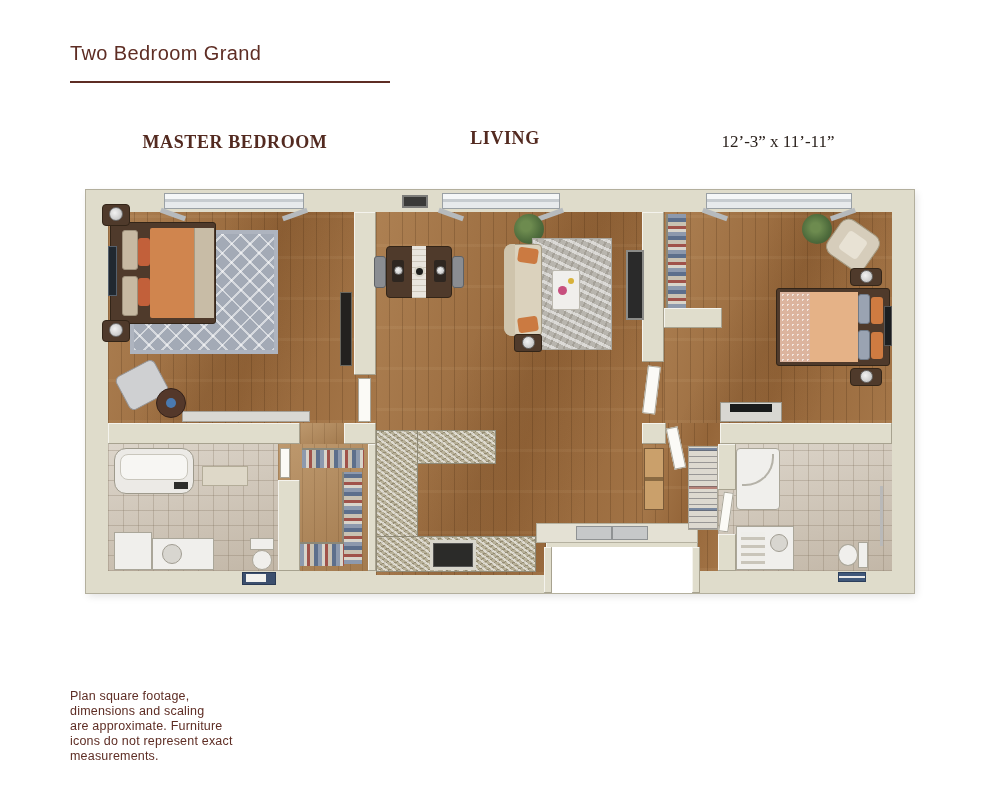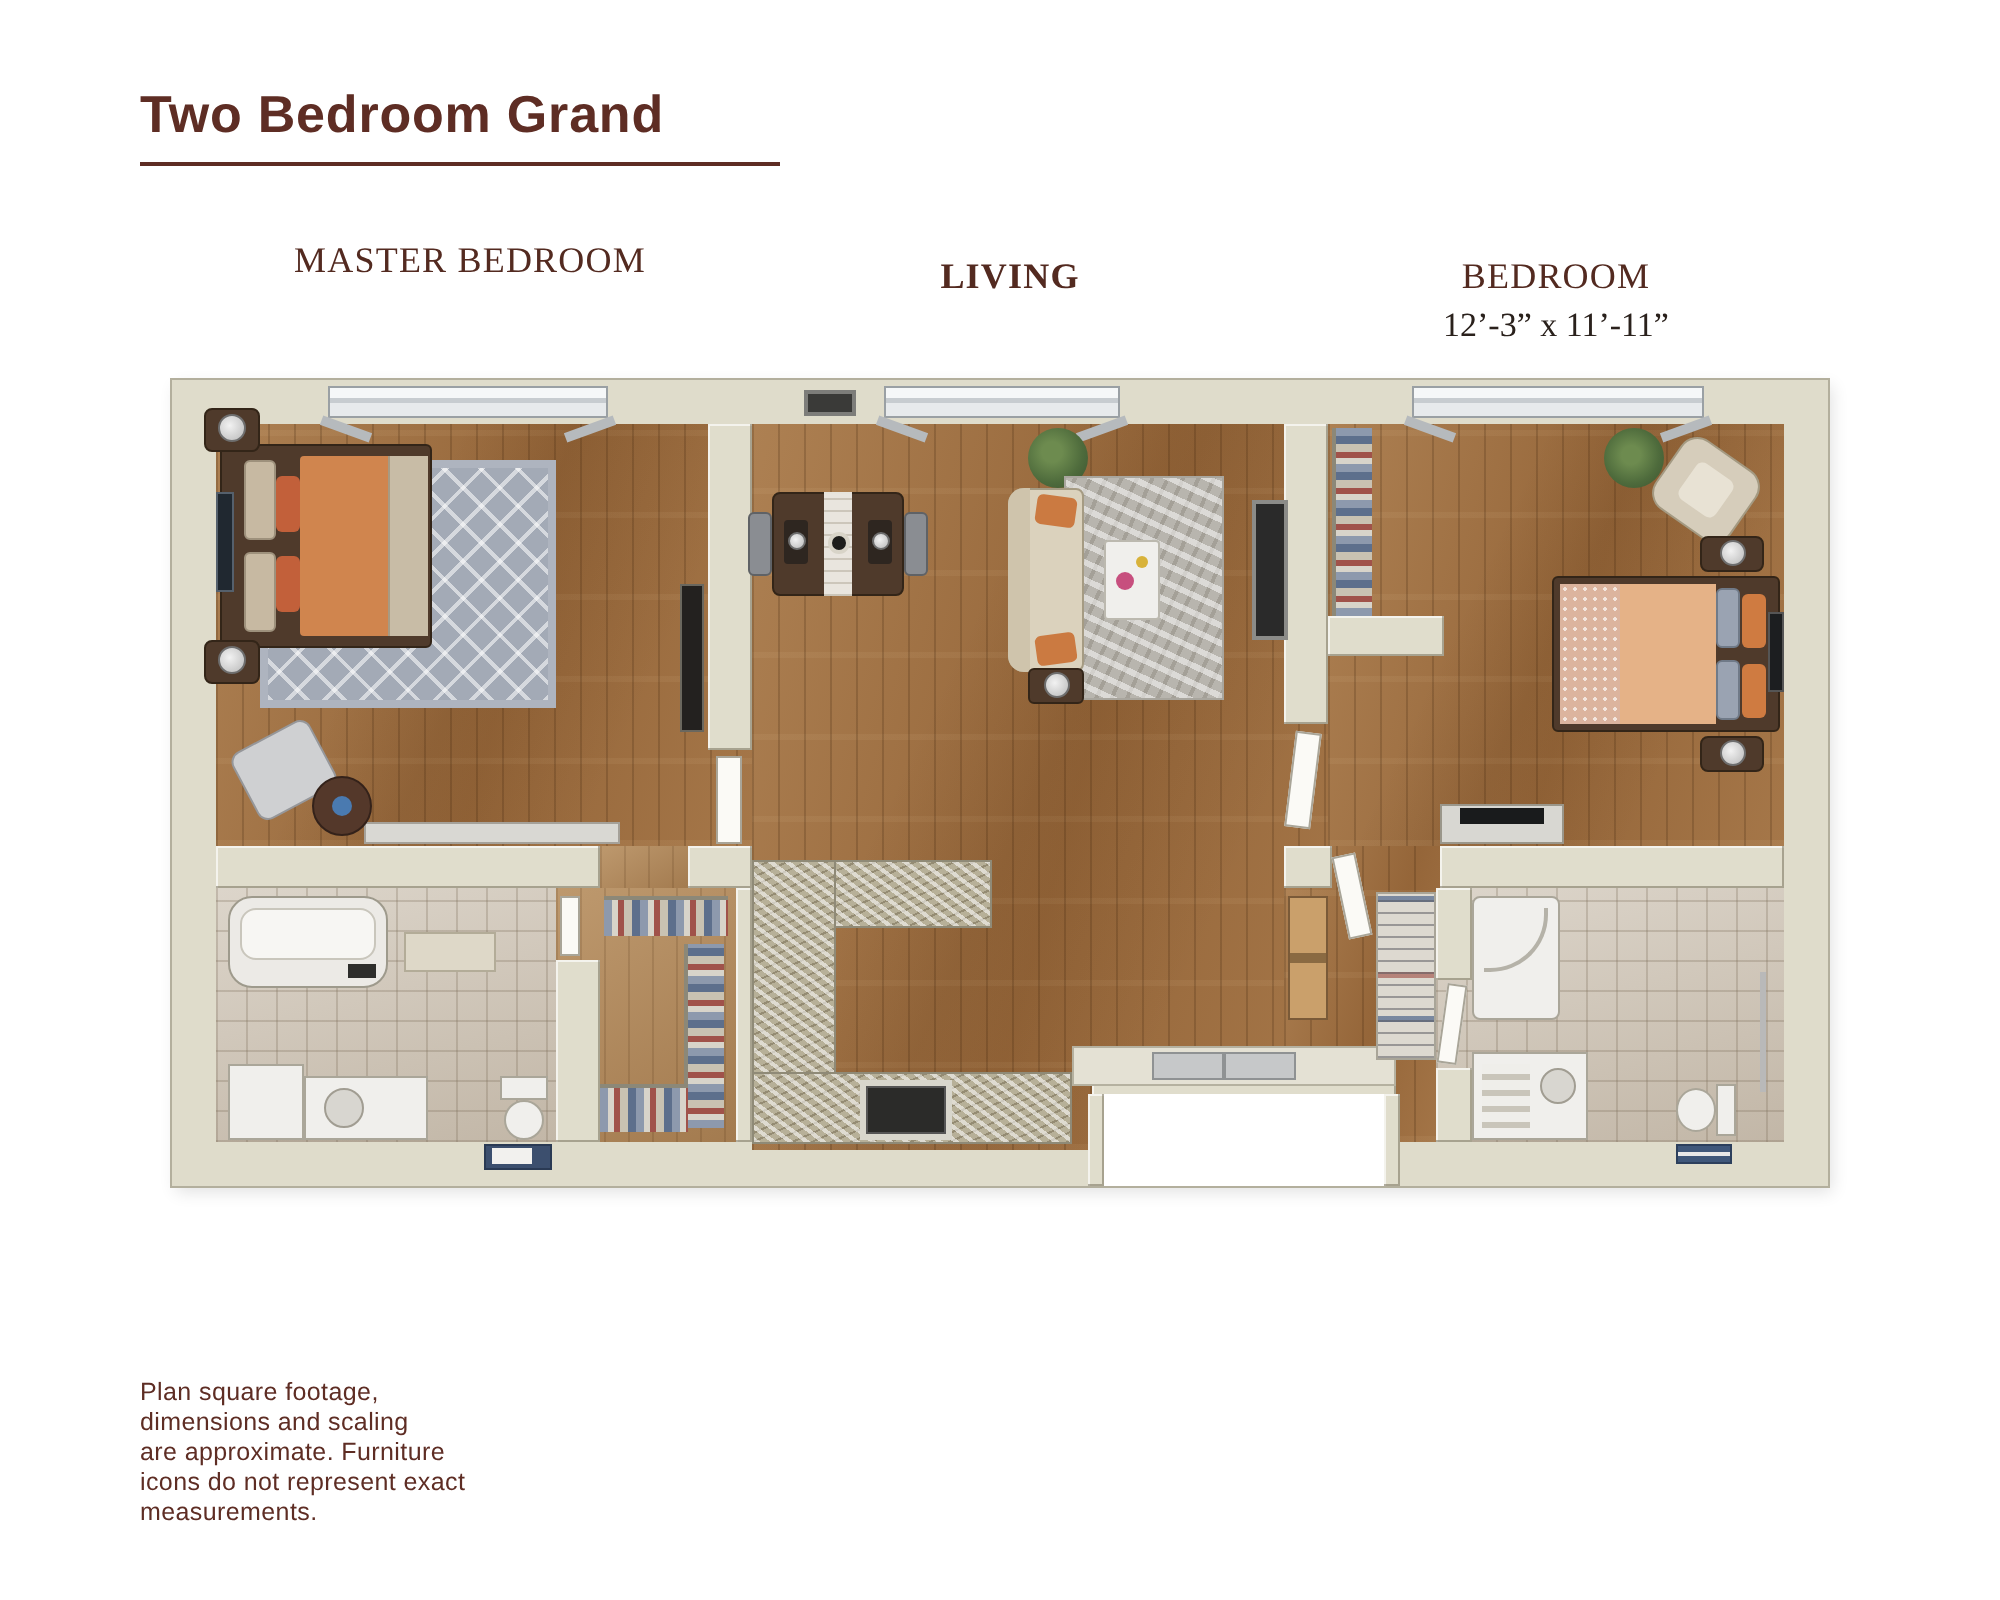--- a/index.html
+++ b/index.html
@@ -1,18 +1,18 @@
 <!DOCTYPE html>
 <html><head>
 <meta charset="utf-8">
 <style>
   html,body{margin:0;padding:0;background:#fff;}
   body{width:1000px;height:800px;font-family:"Liberation Sans",sans-serif;position:relative;overflow:hidden;}
 
-  .page-title{position:absolute;left:70px;top:42px;font-size:26px;font-weight:bold;color:#5e2d24;letter-spacing:.4px;}
+  .page-title{position:absolute;left:70px;top:42px;font-size:20px;font-weight:normal;color:#5e2d24;letter-spacing:.4px;}
   .title-rule{position:absolute;left:70px;top:81px;width:320px;height:2px;background:#5e2d24;}
 
   .room-label{position:absolute;width:260px;text-align:center;font-family:"Liberation Serif","DejaVu Serif",serif;}
   .room-label .name{font-size:18px;letter-spacing:.6px;color:#532a20;}
   .room-label .dims{font-size:17px;margin-top:4px;color:#2a211c;}
 
   .disclaimer{position:absolute;left:70px;top:689px;width:250px;font-size:12.5px;line-height:15px;color:#5e2d24;letter-spacing:.2px;white-space:pre-line;}
 
   .plan{position:absolute;left:86px;top:190px;width:828px;height:403px;background:#dfdccb;
         box-shadow:0 0 0 1px #b3af9d, 2px 3px 8px rgba(0,0,0,.12);}
@@ -60,28 +60,27 @@
 
   .lamp{border-radius:50%;background:radial-gradient(circle at 40% 40%, #f2f2f2, #b9b9b9);border:1px solid #6e6e6e;}
   .darkwood{background:#4f3a2b;border:1px solid #332518;}
 </style>
 </head>
 <body>
 
 <div class="page-title">Two Bedroom Grand</div>
 <div class="title-rule"></div>
 
-<div class="room-label" style="left:105px;top:120px;">
+<div class="room-label" style="left:105px;top:132px;font-weight:bold;">
   <div class="name">MASTER BEDROOM</div>
 </div>
 <div class="room-label" style="left:375px;top:128px;font-weight:bold;">
   <div class="name">LIVING</div>
 </div>
 <div class="room-label" style="left:648px;top:128px;">
-  <div class="name">BEDROOM</div>
   <div class="dims">12’-3” x 11’-11”</div>
 </div>
 <div class="room-label" style="left:375px;top:604px;">
 </div>
 
 <div class="disclaimer">Plan square footage,
 dimensions and scaling
 are approximate. Furniture
 icons do not represent exact
 measurements.</div>

